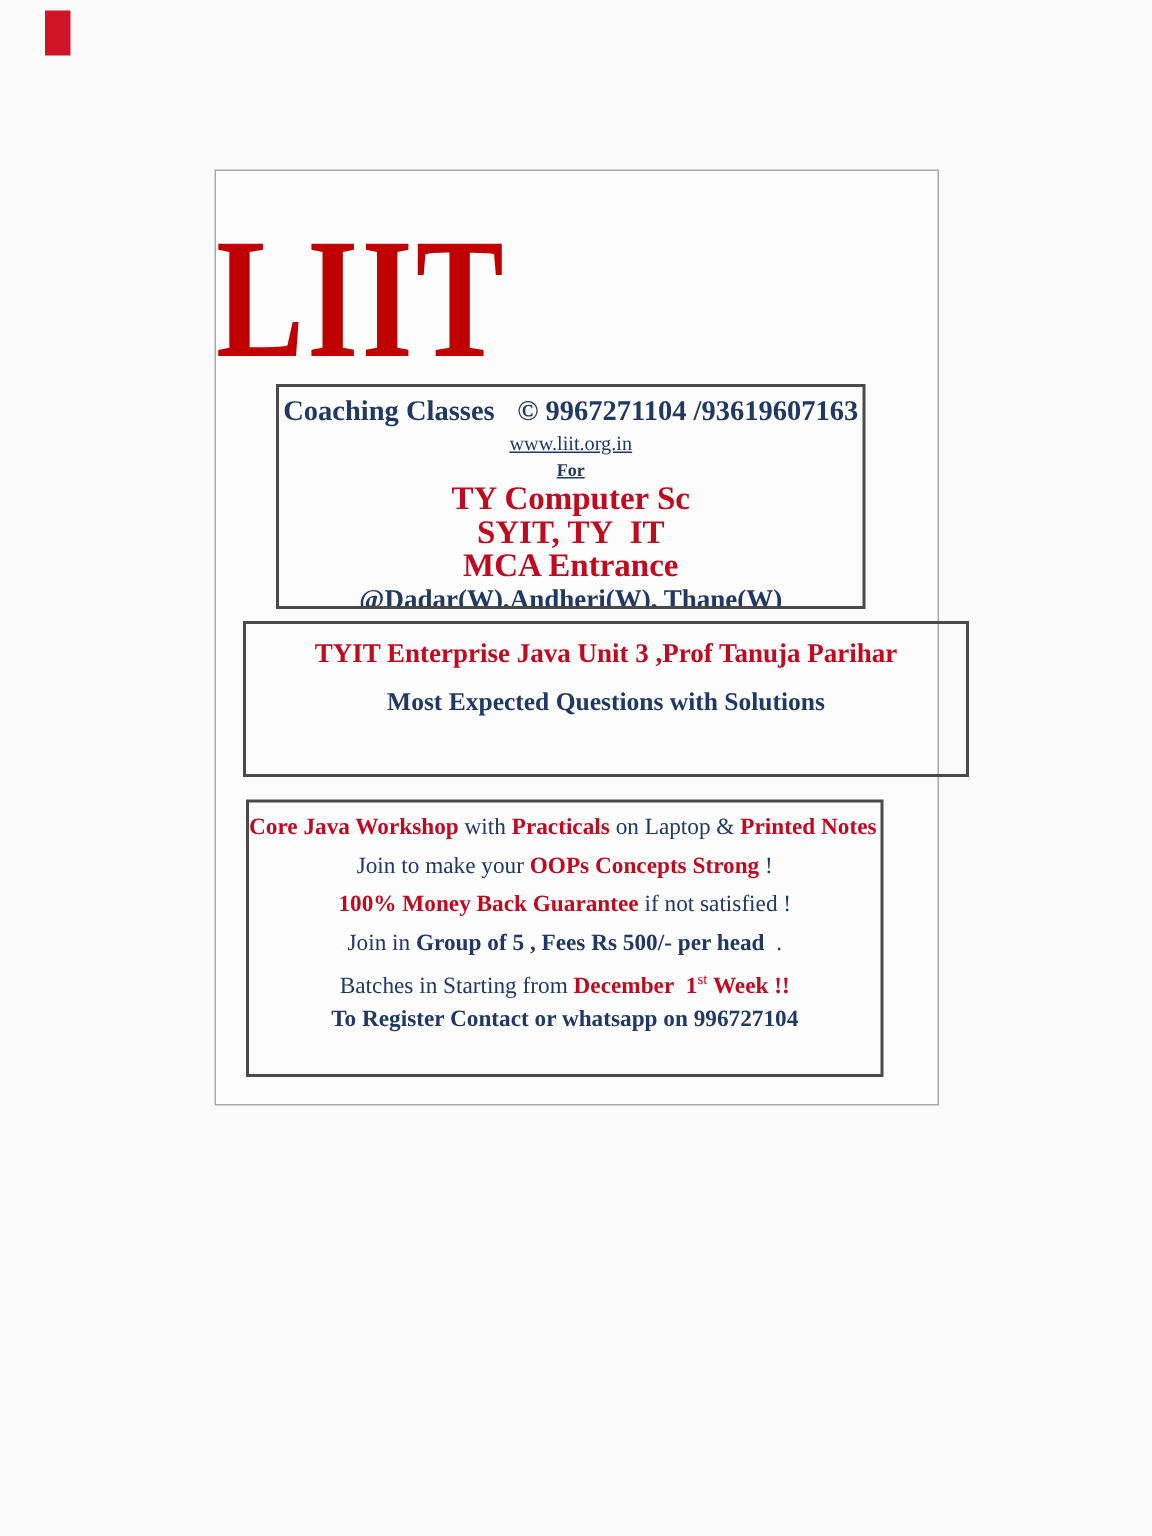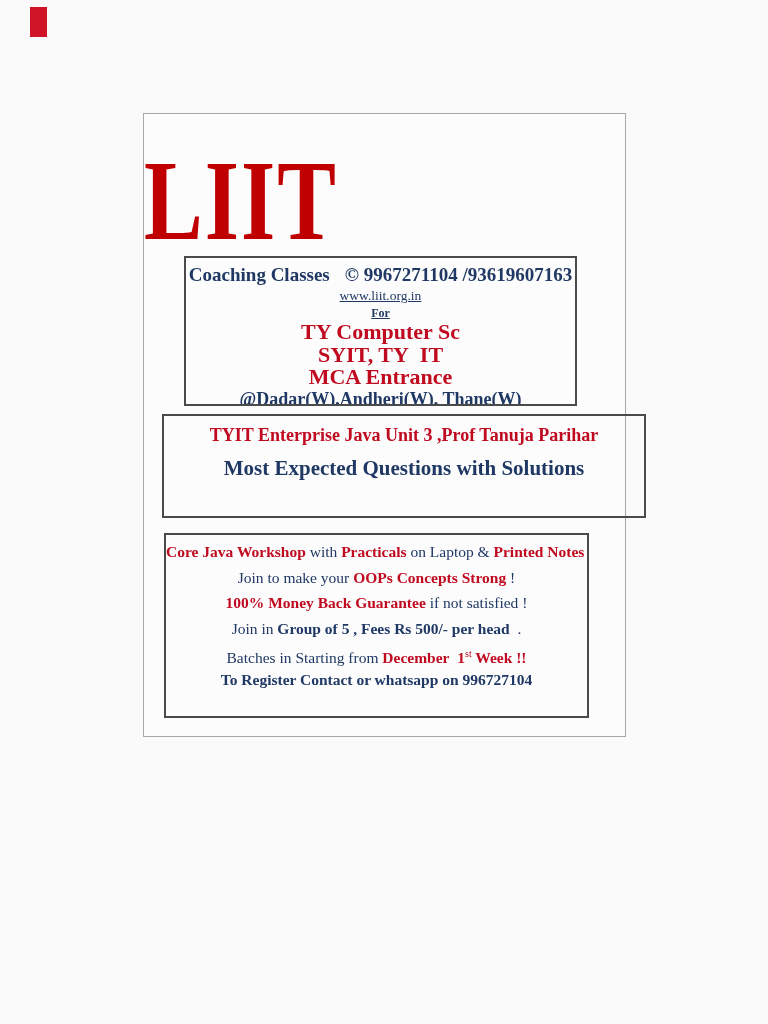--- a/index.html
+++ b/index.html
@@ -63,21 +63,21 @@
   #workshop-box { left:20px; top:419px; width:425px; height:185px; padding-top:4px; }
 
   .contact-line { font-size:19px; font-weight:bold; line-height:24px; white-space:nowrap; }
   .contact-line .phones { margin-left:15px; }
   .website { font-size:13.5px; font-weight:normal; text-decoration:underline; line-height:17px; }
   .for-label { font-size:12px; font-weight:bold; line-height:15px; margin-top:2px;text-decoration:underline; }
   .course { font-size:22px; font-weight:bold; color:var(--accent_red); line-height:22.5px; }
   .locations { font-size:18px; font-weight:bold; line-height:17px; margin-top:2px; }
 
   .topic-heading { font-size:18px; font-weight:bold; color:var(--accent_red); line-height:22px; }
-  .topic-sub { font-size:21px; font-weight:bold; line-height:22px; margin-top:11px; }
+  .topic-sub { font-size:17px; font-weight:bold; line-height:22px; margin-top:11px; }
 
   .wline { font-size:15.5px; line-height:25.5px; height:25.5px; white-space:nowrap; }
   .rb { color:var(--accent_red); font-weight:bold; }
   .nb { font-weight:bold; }
   .sup { vertical-align:super; font-size:10px; font-weight:normal; color:var(--accent_red); }
 </style>
 </head>
 <body>
 
 <div class="red-mark"></div>

